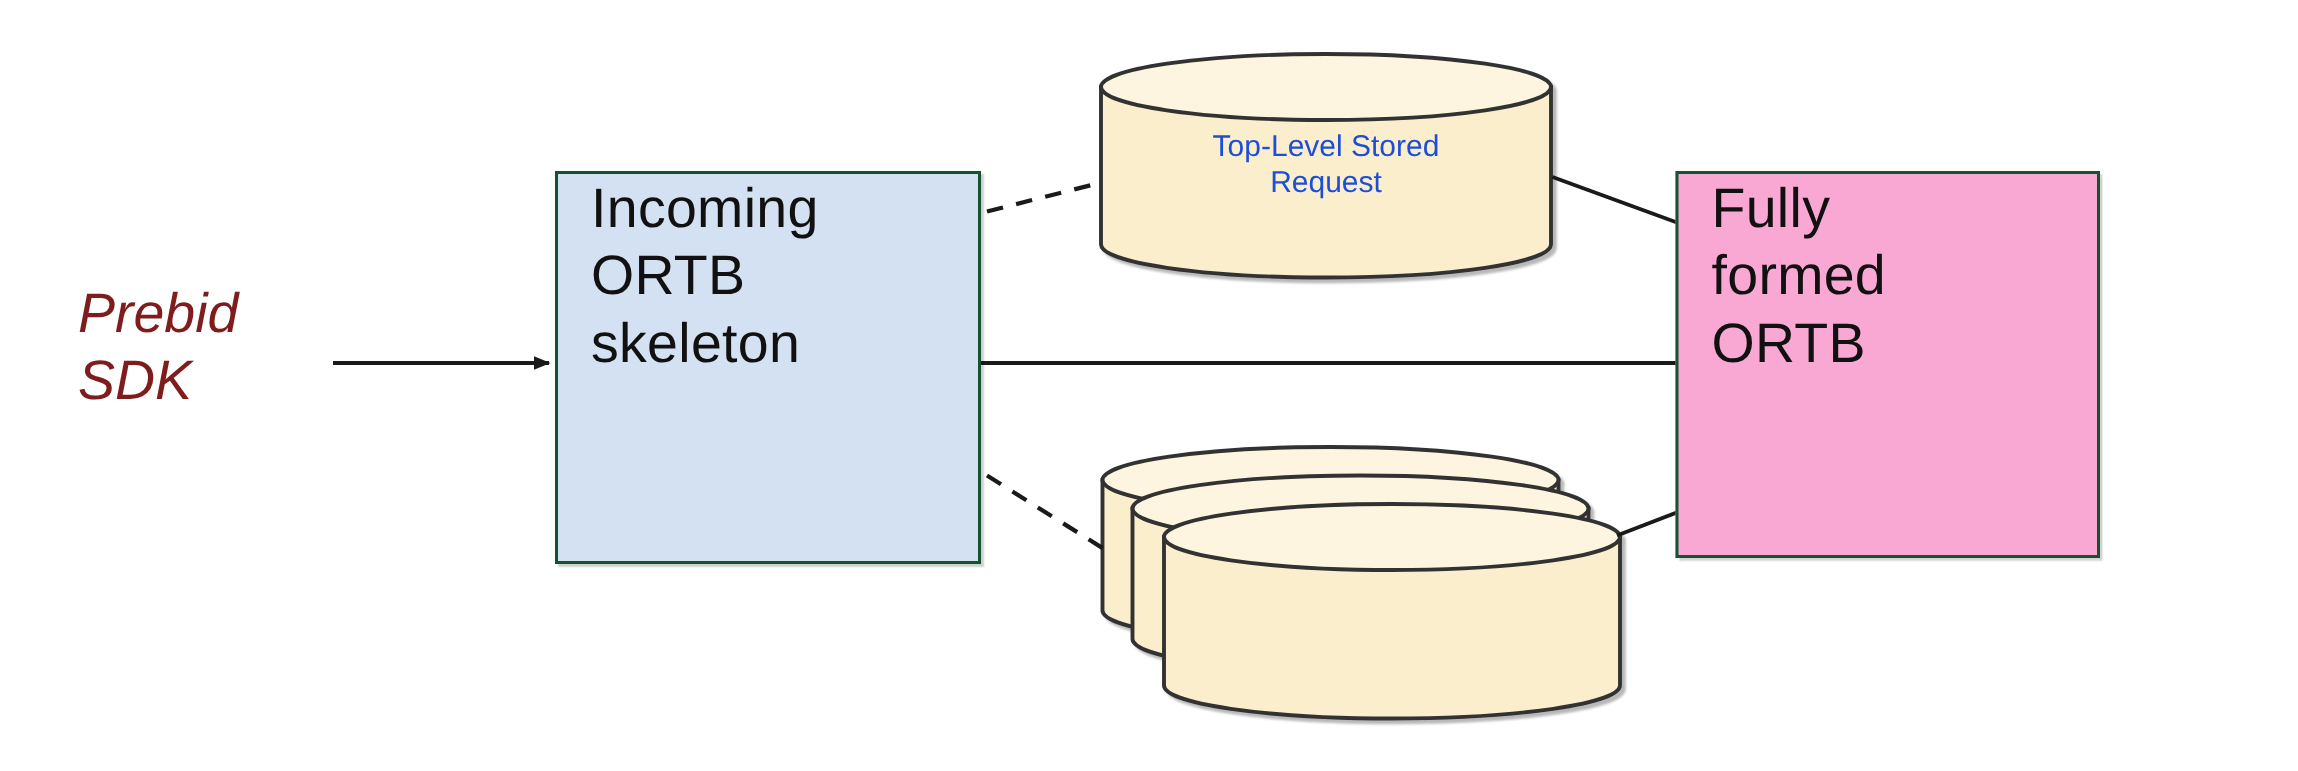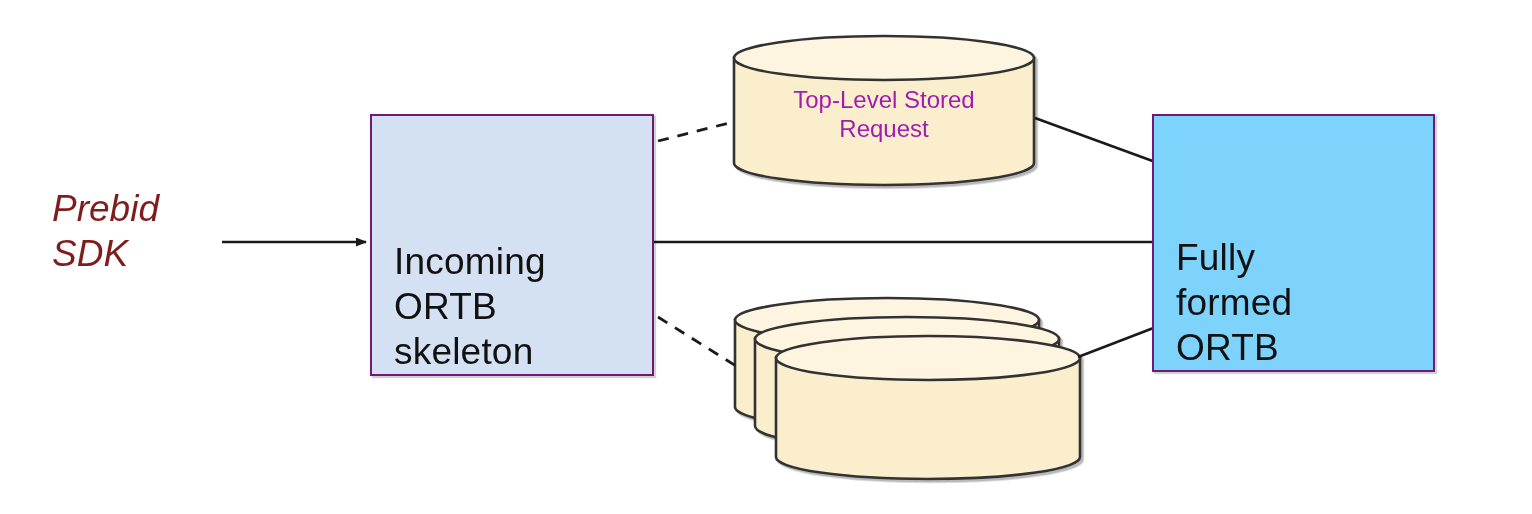--- a/index.html
+++ b/index.html
@@ -22,65 +22,65 @@
     left: 0;
     top: 0;
     width: 1532px;
     height: 514px;
   }
   .node {
     position: absolute;
     box-sizing: border-box;
   }
   .rect-node {
-    border: 2px solid #701a75;
+    border: 2px solid #14532d;
     display: flex;
-    align-items: flex-end;
+    align-items: flex-start;
     justify-content: flex-start;
     box-shadow: 2px 2px 1px rgba(0,0,0,0.18);
   }
   .rect-label {
     font-size: 37px;
     line-height: 1.22;
     color: #111111;
     padding-left: 22px;
     letter-spacing: 0.2px;
     white-space: pre-line;
   }
   #node-incoming-ortb {
     left: 370px;
     top: 114px;
     width: 284px;
     height: 262px;
     background: #d4e1f2;
   }
   #node-fully-formed-ortb {
-    left: 1152px;
+    left: 1117px;
     top: 114px;
     width: 283px;
     height: 258px;
-    background: #7dd3fc;
+    background: #f9a8d4;
   }
   #label-prebid-sdk {
     position: absolute;
     left: 52px;
     top: 186px;
     width: 240px;
     font-size: 37px;
     line-height: 1.22;
     color: #7f1d1d;
     white-space: pre-line;
     font-style: italic;
   }
   .cyl-label {
     position: absolute;
     text-align: center;
-    font-size: 24px;
+    font-size: 20px;
     line-height: 1.2;
-    color: #a21caf;
+    color: #1d4ed8;
     white-space: pre-line;
     pointer-events: none;
   }
   #label-top-level-stored-request {
     left: 743px;
     top: 86px;
     width: 282px;
   }
   #label-imp-level-stored-requests {
     left: 786px;

